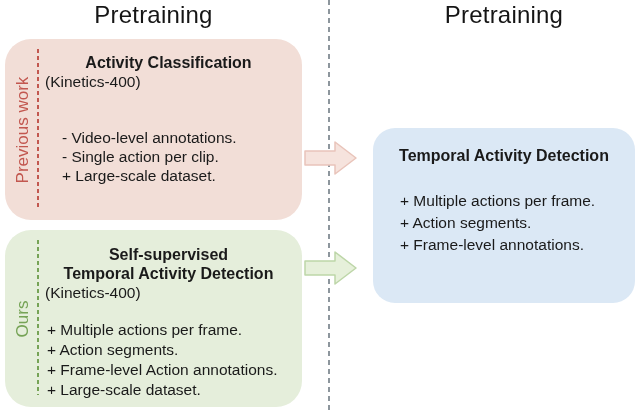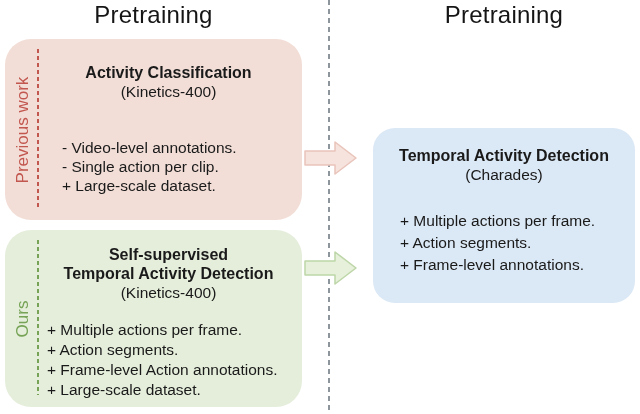--- a/index.html
+++ b/index.html
@@ -76,26 +76,25 @@
 
   .box-title {
     font-weight: bold;
     font-size: 16px;
     line-height: 19px;
     text-align: center;
   }
   .box-dataset {
     font-size: 15.5px;
     line-height: 20px;
-    text-align: center;
   }
   .items { font-size: 15.5px; text-align: left; }
   .items div { white-space: nowrap; }
 
-  .box-prev .content { padding-top: 24px; }
+  .box-prev .content { padding-top: 14px; }
   .box-prev .items { margin-top: 36px; padding-left: 17px; line-height: 19px; }
 
   .box-ours .content { padding-top: 15px; }
   .box-ours .items { margin-top: 17px; padding-left: 2px; line-height: 20px; }
 
   .box-down .content { padding-top: 18px; }
   .box-down .items { margin-top: 25px; padding-left: 13px; line-height: 22px; }
 
   
   .arrow { position: absolute; z-index: 3; }
@@ -140,21 +139,20 @@
         <div>+ Action segments.</div>
         <div>+ Frame-level Action annotations.</div>
         <div>+ Large-scale dataset.</div>
       </div>
     </div>
   </div>
 
   <div class="box box-down">
     <div class="content">
       <div class="box-title">Temporal Activity Detection</div>
-      <div class="box-dataset">(Charades)</div>
       <div class="items">
         <div>+ Multiple actions per frame.</div>
         <div>+ Action segments.</div>
         <div>+ Frame-level annotations.</div>
       </div>
     </div>
   </div>
 
   <svg class="arrow arrow-top" width="54" height="38" viewBox="0 0 54 38">
     <polygon points="1,12 31,12 31,3 52,19 31,35 31,26 1,26"></polygon>

